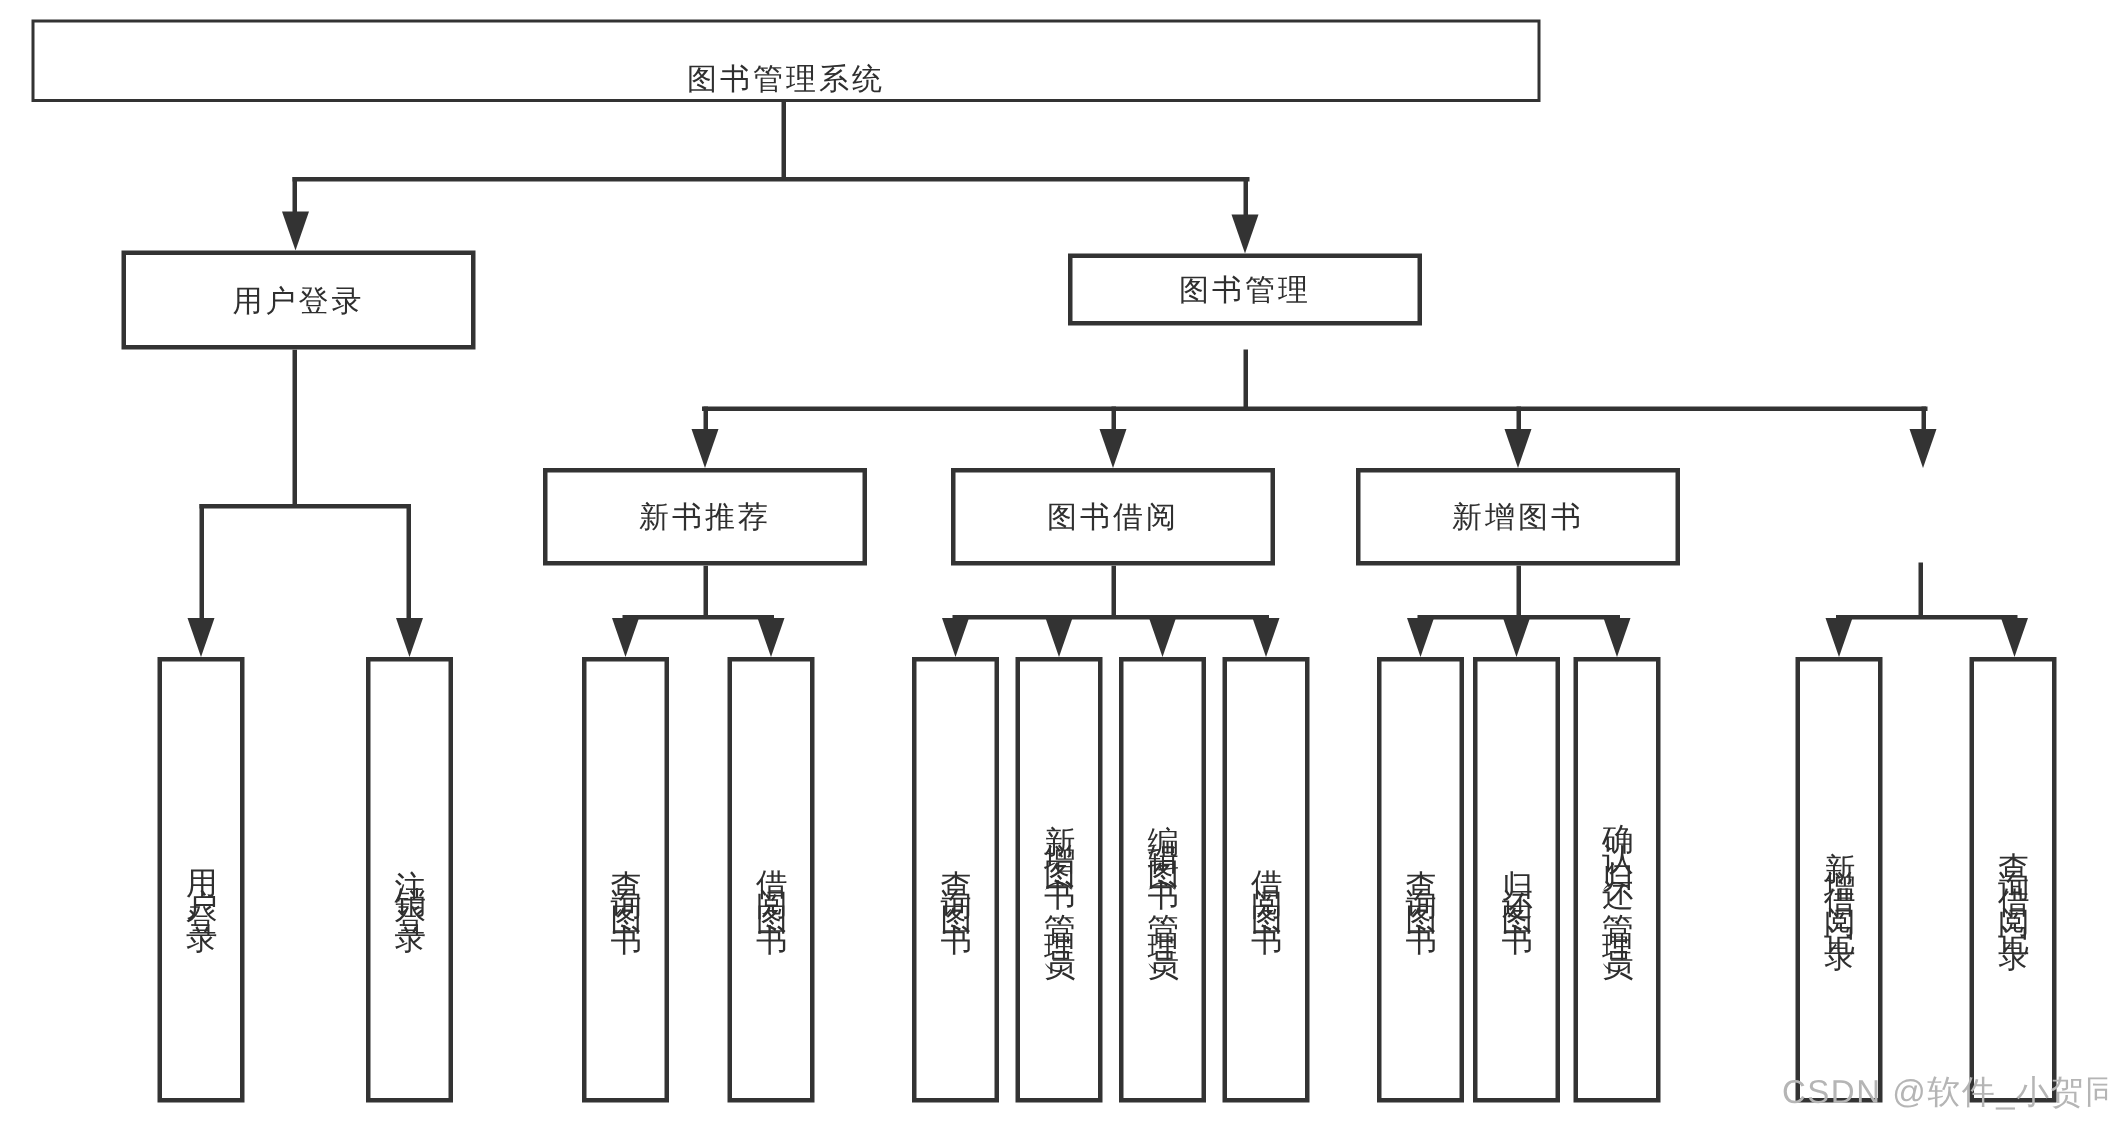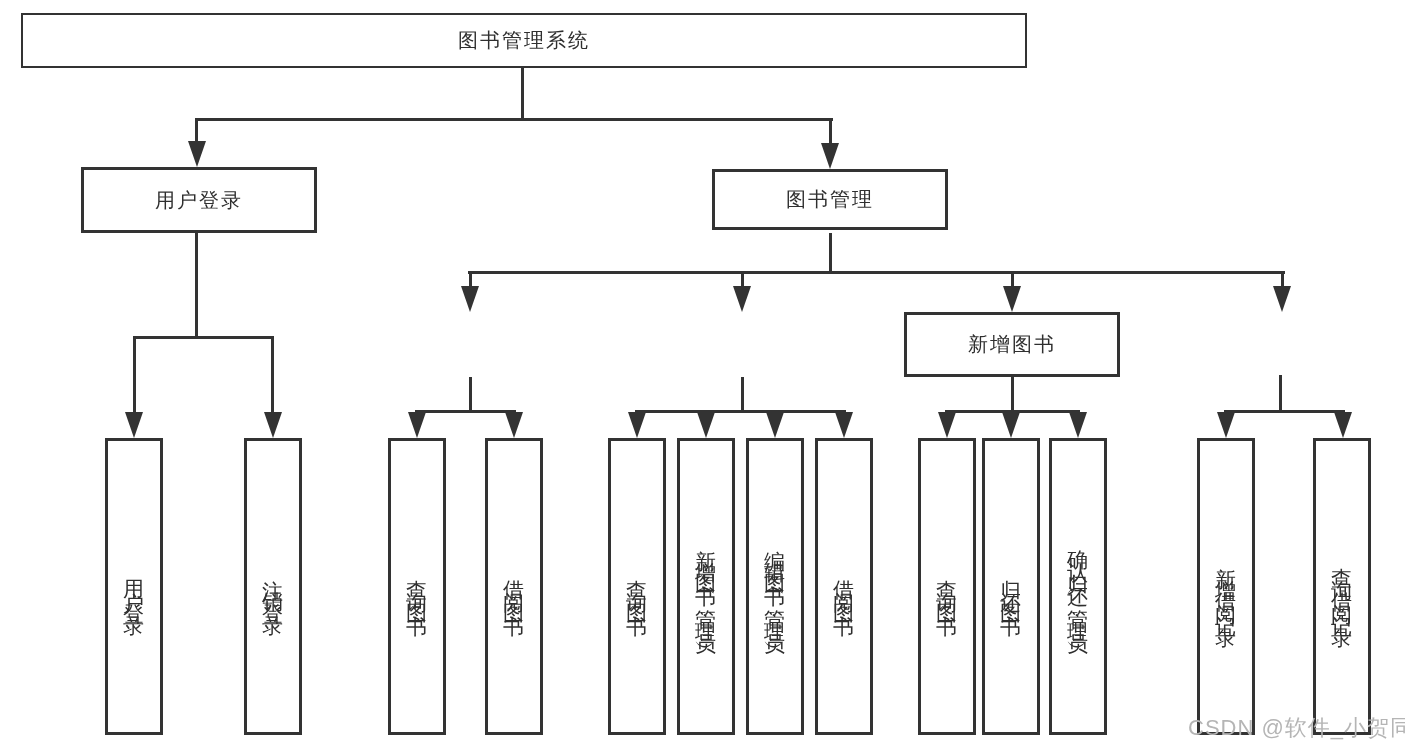--- a/index.html
+++ b/index.html
@@ -105,32 +105,38 @@
   <div class="line" style="left:945px;top:410px;width:135px;height:3px;"></div>
   <div class="arrow" style="left:938px;top:412px;"></div>
   <div class="arrow" style="left:1002px;top:412px;"></div>
   <div class="arrow" style="left:1069px;top:412px;"></div>
 
   <div class="line" style="left:1279px;top:375px;width:3px;height:37px;"></div>
   <div class="line" style="left:1224px;top:410px;width:121px;height:3px;"></div>
   <div class="arrow" style="left:1217px;top:412px;"></div>
   <div class="arrow" style="left:1334px;top:412px;"></div>
 
-  <div class="box root-box" style="left:21px;top:13px;width:1006px;height:55px;">
+  <div class="box root-box" style="left:21px;top:13px;width:1006px;height:55px;align-items:flex-end;">
     <span class="hlabel">图书管理系统</span>
   </div>
 
   <div class="box" style="left:81px;top:167px;width:236px;height:66px;">
     <span class="hlabel">用户登录</span>
   </div>
 
-  <div class="box" style="left:712px;top:169px;width:236px;height:61px;">
+  <div class="box" style="left:712px;top:169px;width:236px;height:48px;">
     <span class="hlabel">图书管理</span>
   </div>
 
+  <div class="box" style="left:362px;top:312px;width:216px;height:65px;">
+    <span class="hlabel">新书推荐</span>
+  </div>
+  <div class="box" style="left:634px;top:312px;width:216px;height:65px;">
+    <span class="hlabel">图书借阅</span>
+  </div>
   <div class="box" style="left:904px;top:312px;width:216px;height:65px;">
     <span class="hlabel">新增图书</span>
   </div>
 
   <div class="box" style="left:105px;top:438px;width:58px;height:297px;">
     <span class="vlabel">用户登录</span>
   </div>
   <div class="box" style="left:244px;top:438px;width:58px;height:297px;">
     <span class="vlabel">注销登录</span>
   </div>

